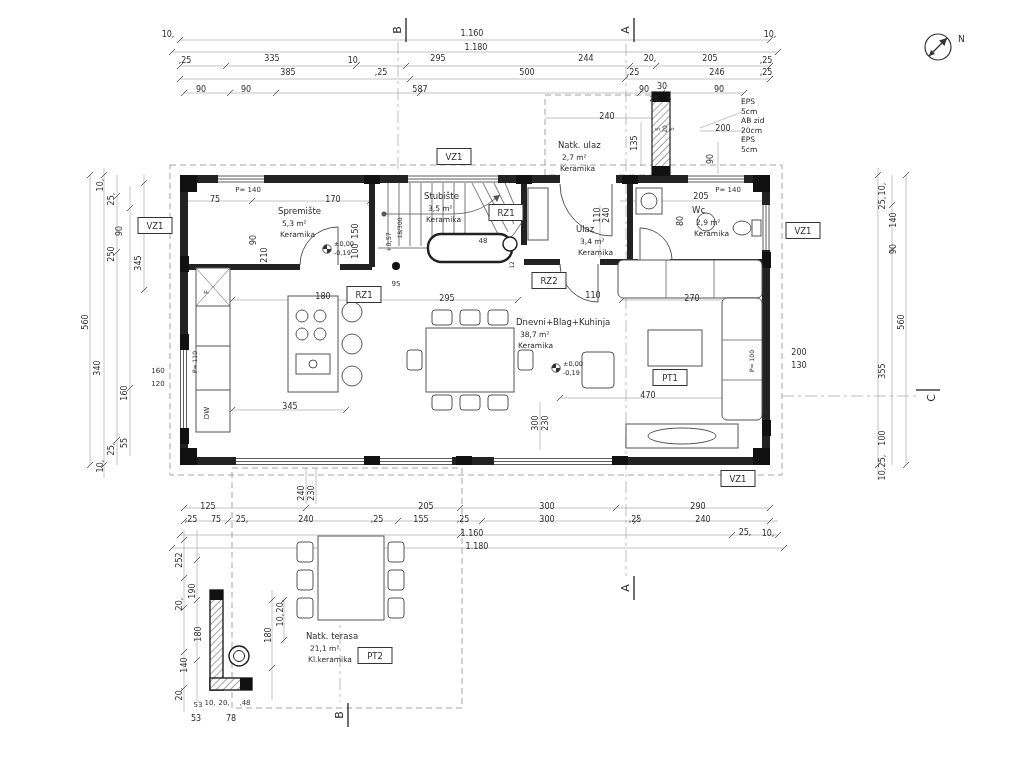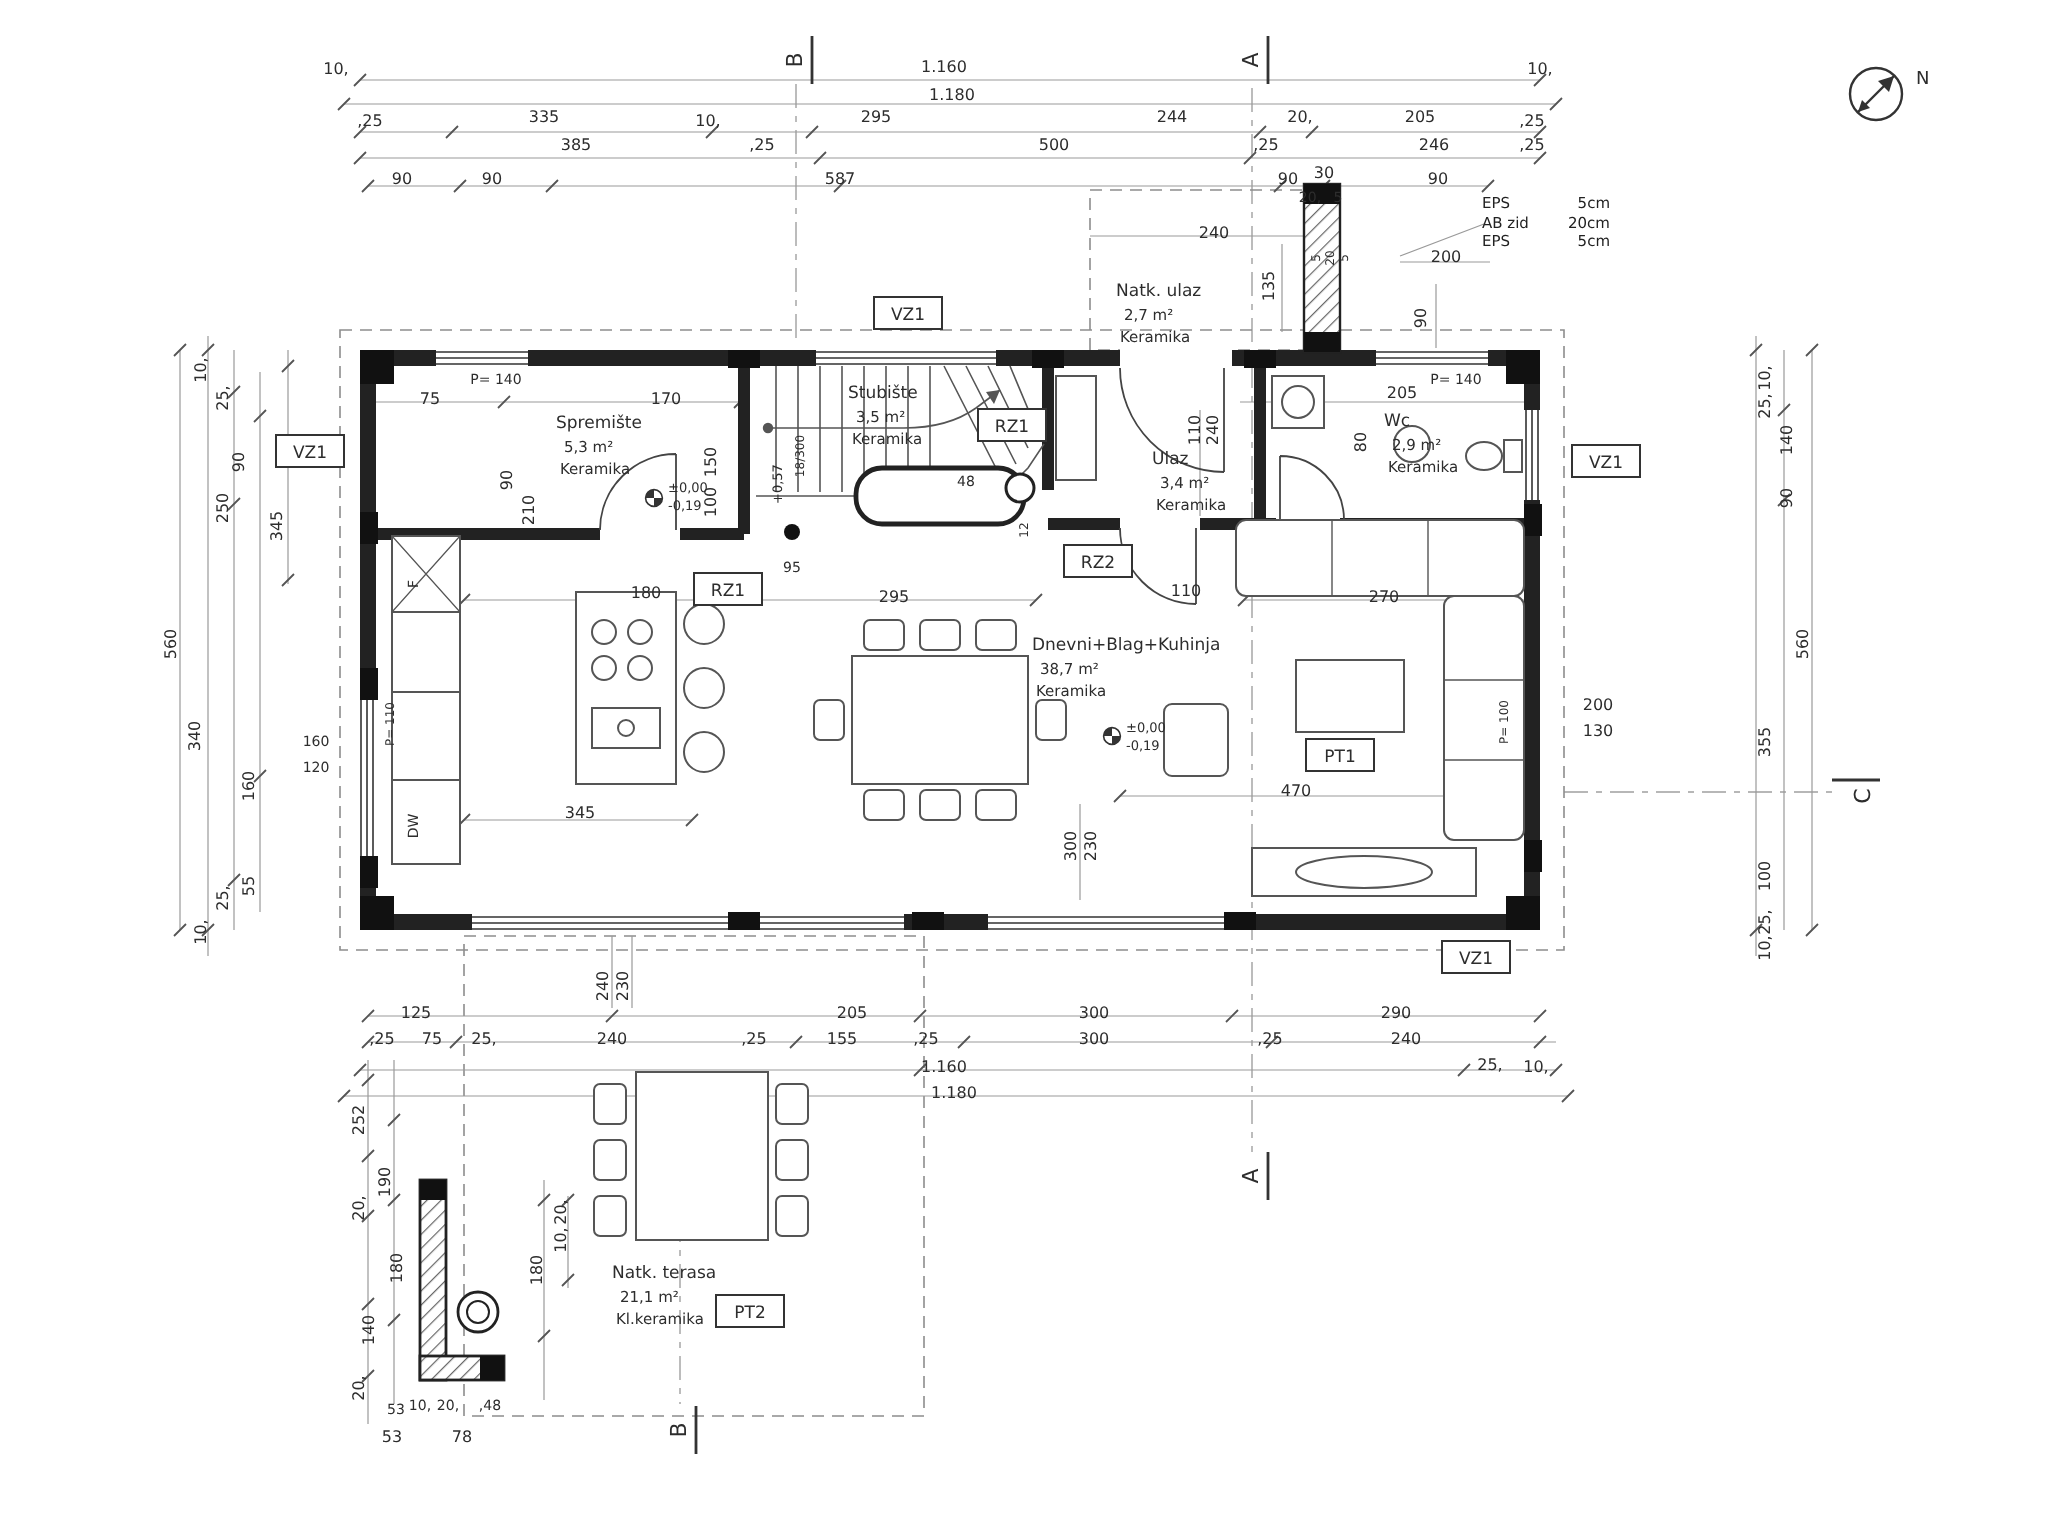--- a/index.html
+++ b/index.html
@@ -5,21 +5,21 @@
   html,body{margin:0;padding:0;background:#ffffff;}
   #stage{position:relative;width:1024px;height:768px;background:#fff;overflow:hidden;
          font-family:"DejaVu Sans",sans-serif;}
   #plan{position:absolute;left:0;top:0;}
   #plan text{font-family:"DejaVu Sans",sans-serif;fill:#2d2d2d;}
   .watermark{position:absolute;left:352px;top:352px;font-family:"DejaVu Serif",serif;
              font-style:italic;font-size:48px;letter-spacing:4px;color:#c9c9c9;opacity:.6;
              pointer-events:none;}
   .eps-note{position:absolute;left:741px;top:97px;width:64px;font-size:7.5px;
             line-height:9.6px;color:#222;}
-  .eps-note .row{display:flex;justify-content:space-between;}
+  .eps-note .row{display:flex;justify-content:space-between;flex-direction:column;}
 </style>
 </head>
 <body>
 
 <div id="stage">
 
   <svg id="plan" width="1024" height="768" viewBox="0 0 1024 768">
     <defs>
       <pattern id="hatch" width="5" height="5" patternUnits="userSpaceOnUse" patternTransform="rotate(45)">
         <rect width="5" height="5" fill="#fff"></rect>

